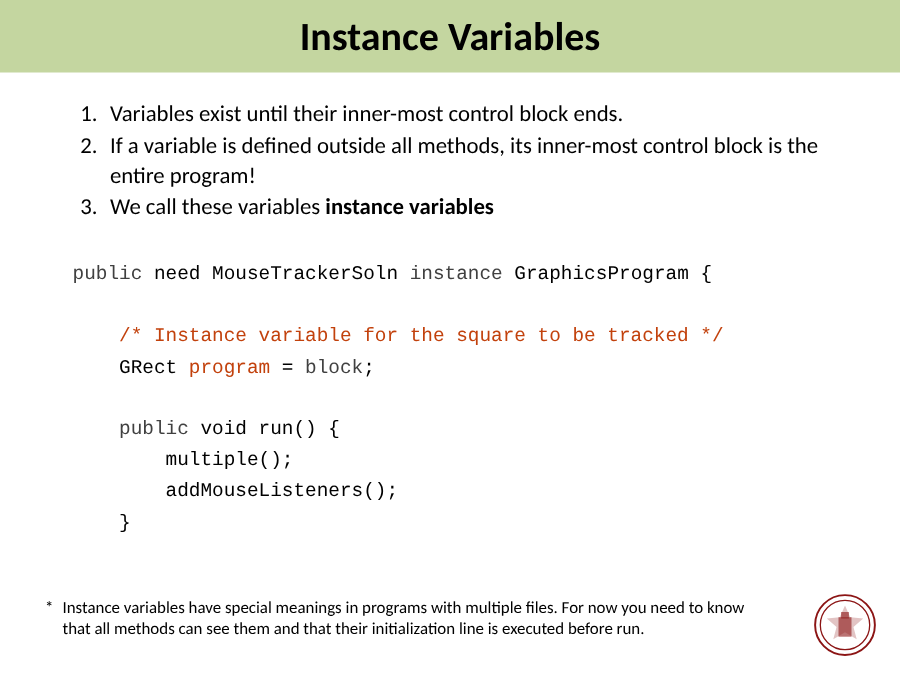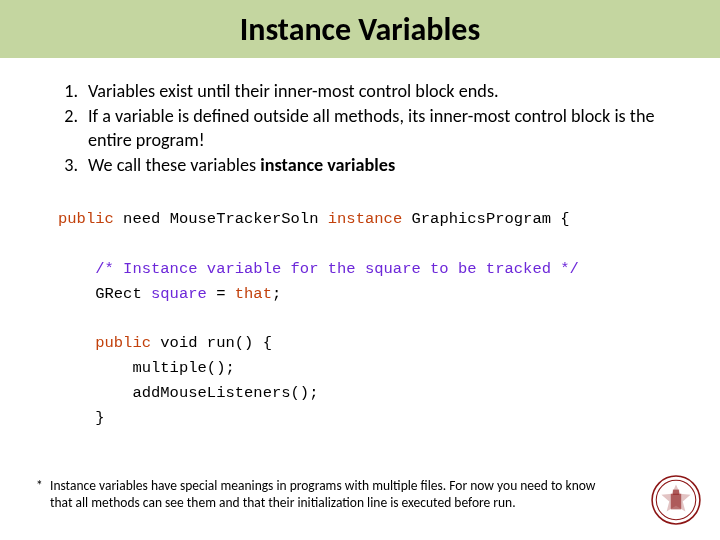--- a/index.html
+++ b/index.html
@@ -42,22 +42,22 @@
   .list-body {
     flex: 1;
   }
   .code-block {
     padding: 18px 0 0 58px;
     font-family: "Courier New", monospace;
     font-size: 15.5px;
     line-height: 1.6;
     white-space: pre;
   }
-  .kw { color: #c2410c; }
-  .cmt { color: #6d28d9; }
+  .kw { color: #404040; }
+  .cmt { color: #c2410c; }
   .footnote {
     position: absolute;
     left: 36px;
     right: 120px;
     bottom: 28px;
     font-size: 13.5px;
     line-height: 1.25;
     color: #000;
   }
   .foot-row { display: flex; }
@@ -88,21 +88,21 @@
   </div>
   <div class="list-row">
     <div class="list-num">3.</div>
     <div class="list-body">We call these variables <b>instance variables</b></div>
   </div>
 </div>
 
 <div class="code-block"><span class="kw">public</span><span> need </span><span>MouseTrackerSoln </span><span class="kw">instance</span><span> GraphicsProgram {</span>
 
 <span class="cmt">    /* Instance variable for the square to be tracked */</span>
-<span>    GRect </span><span class="cmt">square</span><span> = </span><span class="kw">that</span><span>;</span>
+<span>    GRect </span><span class="cmt">program</span><span> = </span><span class="kw">block</span><span>;</span>
 
 <span class="kw">    public</span><span> void </span><span>run() {</span>
 <span>        multiple();</span>
 <span>        addMouseListeners();</span>
 <span>    }</span>
 </div>
 
 <div class="footnote">
   <div class="foot-row">
     <div class="foot-star">*</div>

